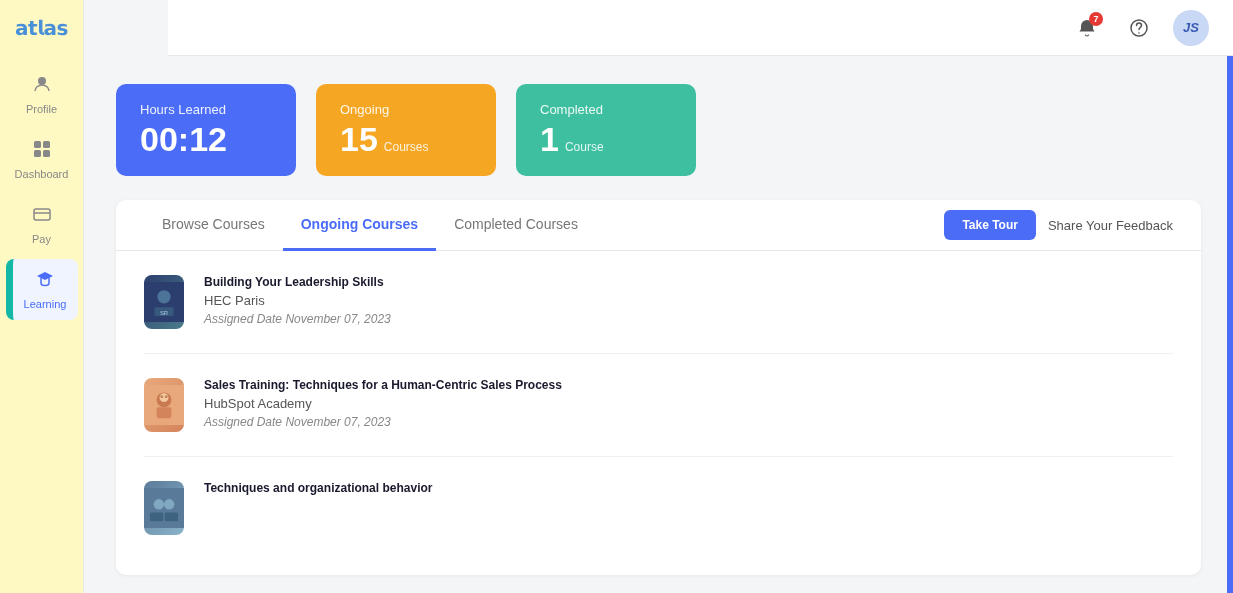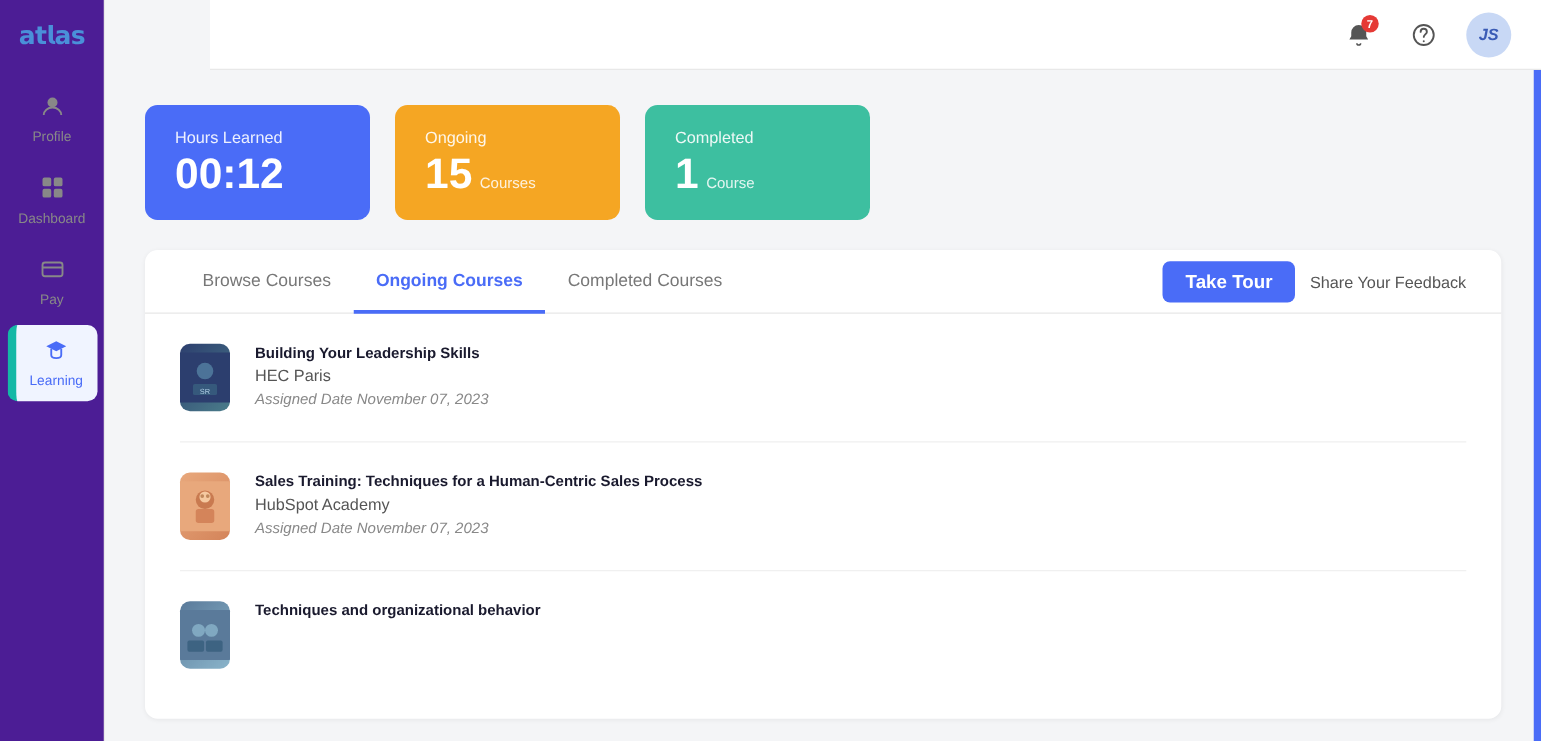--- a/index.html
+++ b/index.html
@@ -1,21 +1,21 @@
 <!DOCTYPE html>
 <html><head>
   <meta charset="utf-8">
   <style>
     * { box-sizing: border-box; margin: 0; padding: 0; }
     body { font-family: -apple-system, BlinkMacSystemFont, 'Segoe UI', sans-serif; background: #f4f5f7; display: flex; height: 593px; overflow: hidden; }
 
     
     .sidebar {
       width: 84px;
-      background: #4c1d95;
+      background: #fef9c3;
       border-right: 1px solid #e8e8e8;
       display: flex;
       flex-direction: column;
       align-items: center;
       padding-top: 16px;
       flex-shrink: 0;
       z-index: 10;
     }
     .sidebar-logo {
       margin-bottom: 24px;
@@ -97,21 +97,21 @@
     .tabs-left { display: flex; gap: 0; }
     .tab-item {
       padding: 16px 18px; font-size: 14px; color: #777; cursor: pointer;
       border-bottom: 3px solid transparent; margin-bottom: -1px;
       white-space: nowrap;
     }
     .tab-item.active { color: #4a6cf7; border-bottom-color: #4a6cf7; font-weight: 600; }
     .tabs-actions { display: flex; gap: 12px; align-items: center; }
     .btn-primary {
       background: #4a6cf7; color: #fff; border: none; border-radius: 6px;
-      padding: 8px 18px; font-size: 15px; font-weight: 600; cursor: pointer;
+      padding: 8px 18px; font-size: 12px; font-weight: 600; cursor: pointer;
     }
     .btn-link {
       background: none; border: none; color: #555; font-size: 13px; cursor: pointer;
     }
 
     
     .course-list { padding: 0 28px; }
     .course-item {
       display: flex; align-items: flex-start; gap: 20px;
       padding: 24px 0; border-bottom: 1px solid #f0f0f0;

